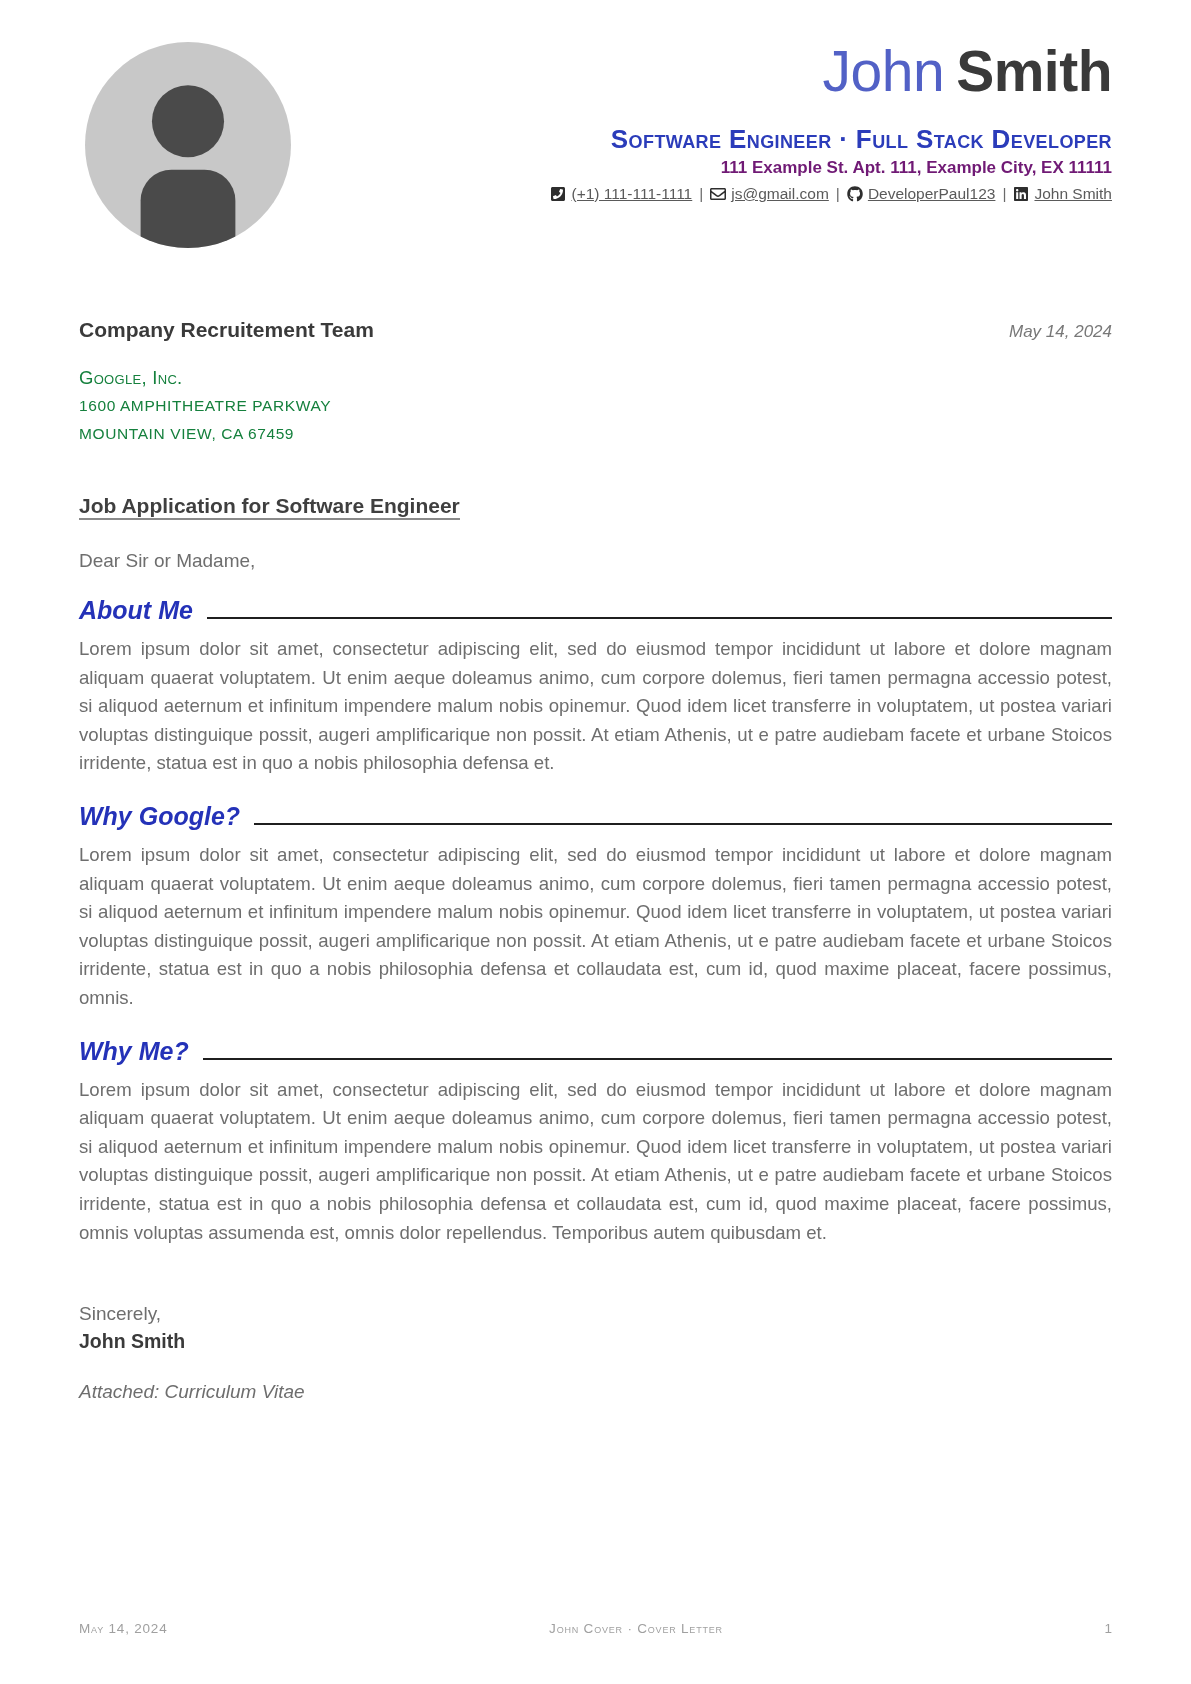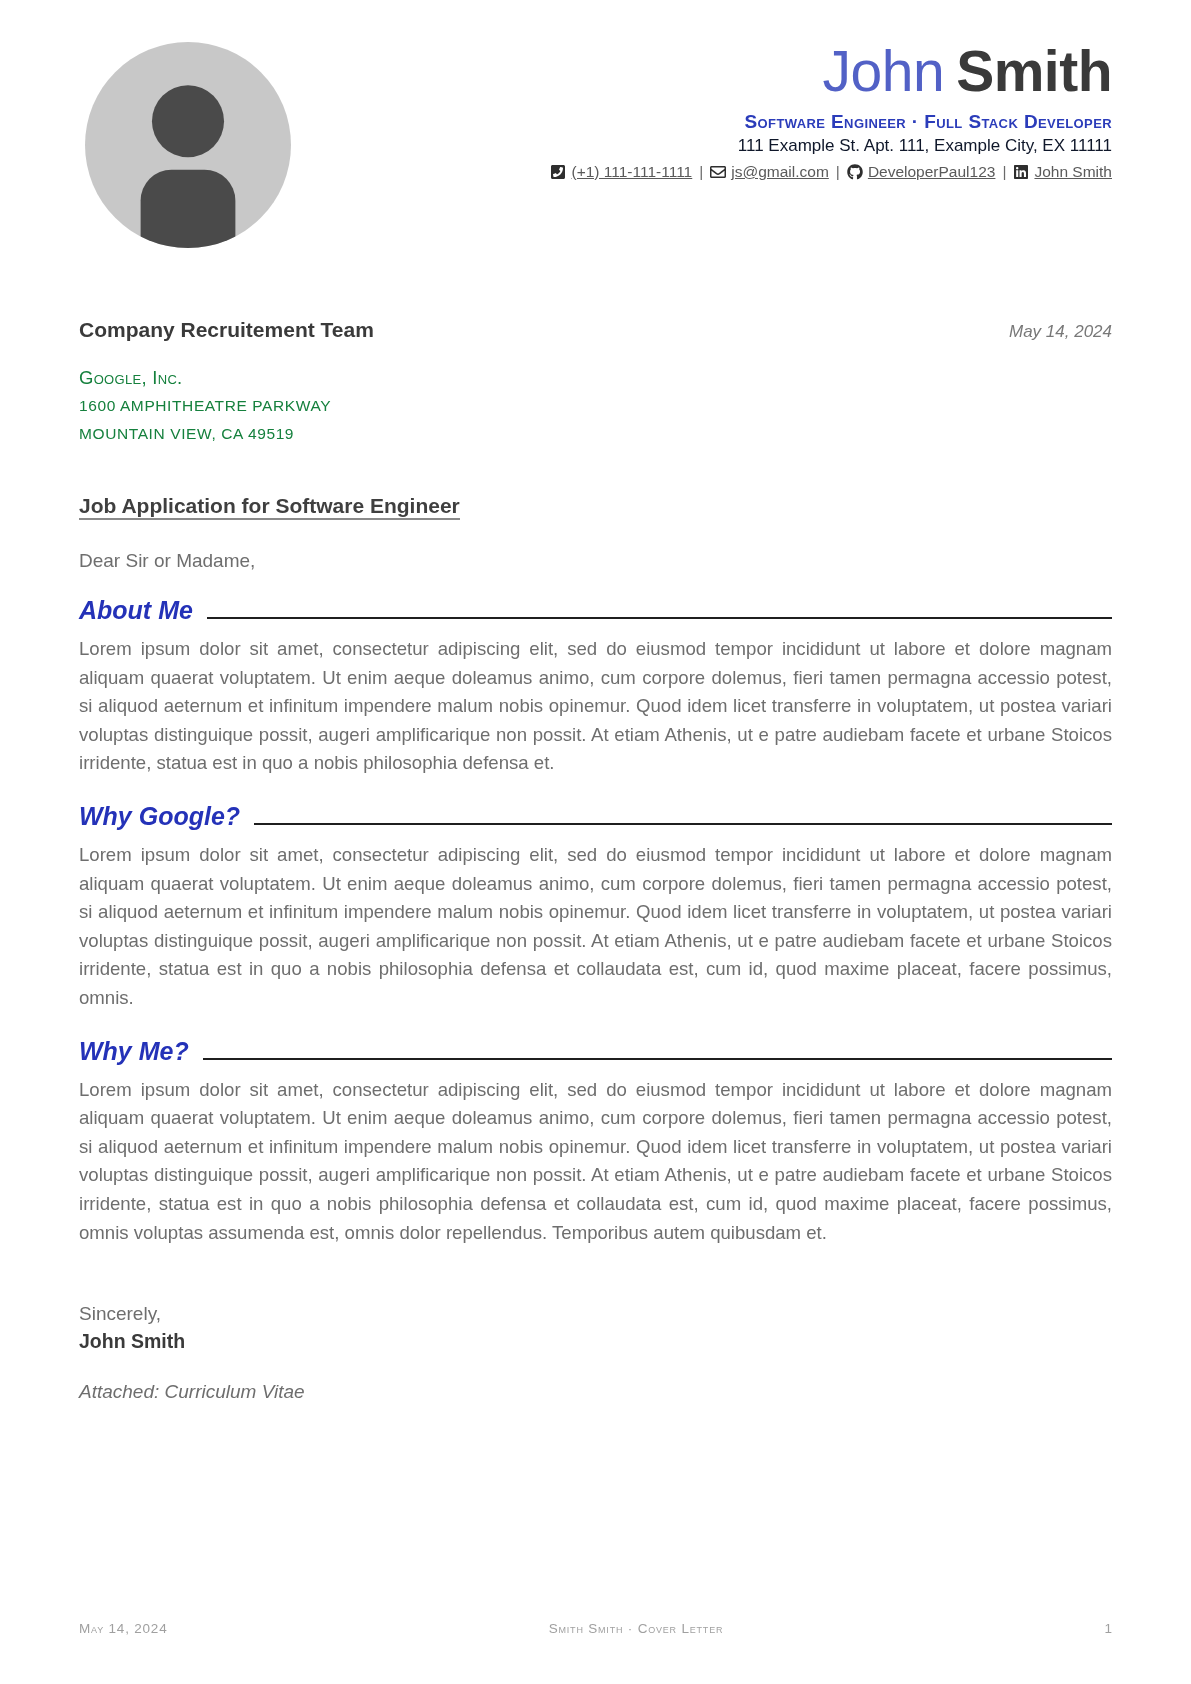--- a/index.html
+++ b/index.html
@@ -15,24 +15,24 @@
   }
 
   
   .header-row { position:relative; margin-top:42px; height:212px; }
   .avatar { position:absolute; left:6px; top:0; width:206px; height:206px; }
   .header-right { position:absolute; right:0; top:0; text-align:right; width:100%; }
   .name-line { font-size:57px; line-height:1.05; letter-spacing:-0.5px; }
   .first-name { font-weight:200; color:#5261c6; }
   .last-name  { font-weight:700; color:#3a3a3a; margin-left:12px; }
   .position-line {
-    margin-top:9px; font-variant:small-caps; font-weight:600;
-    font-size:19px; color:#2b3cba; letter-spacing:0.4px;
+    margin-top:22px; font-variant:small-caps; font-weight:600;
+    font-size:26px; color:#2b3cba; letter-spacing:0.4px;
   }
-  .address-line { margin-top:3px; font-weight:400; font-size:17px; color:#0f172a; }
+  .address-line { margin-top:3px; font-weight:700; font-size:17px; color:#701a75; }
   .contact-line {
     margin-top:7px; font-size:15.5px; color:#5a5a5a;
     display:flex; justify-content:flex-end; align-items:center; gap:7px;
   }
   .contact-item { display:inline-flex; align-items:center; gap:5px; color:#5a5a5a;text-decoration:underline; }
   .contact-icon { width:16px; height:16px; fill:#2e2e2e; flex:0 0 auto; }
   .sep { color:#6a6a6a; }
 
   
   .recipient-row {
@@ -133,21 +133,21 @@
   </div>
 
   <div class="recipient-row">
     <div class="recipient-name">Company Recruitement Team</div>
     <div class="letter-date">May 14, 2024</div>
   </div>
 
   <div class="company-block">
     <div class="company-name">Google, Inc.</div>
     <div class="company-addr">1600 AMPHITHEATRE PARKWAY</div>
-    <div class="company-addr">MOUNTAIN VIEW, CA 49519</div>
+    <div class="company-addr">MOUNTAIN VIEW, CA 67459</div>
   </div>
 
   <div class="letter-title-wrap">
     <span class="letter-title">Job Application for Software Engineer</span>
   </div>
 
   <div class="salutation">Dear Sir or Madame,</div>
 
   <div class="section">
     <div class="section-heading-row">
@@ -175,17 +175,17 @@
 
   <div class="closing">
     <div>Sincerely,</div>
     <div class="signature">John Smith</div>
   </div>
 
   <div class="attachment">Attached: Curriculum Vitae</div>
 
   <div class="footer">
     <span>May 14, 2024</span>
-    <span>Smith Smith · Cover Letter</span>
+    <span>John Cover · Cover Letter</span>
     <span class="footer-page">1</span>
   </div>
 
 </div>
 
 </body></html>

